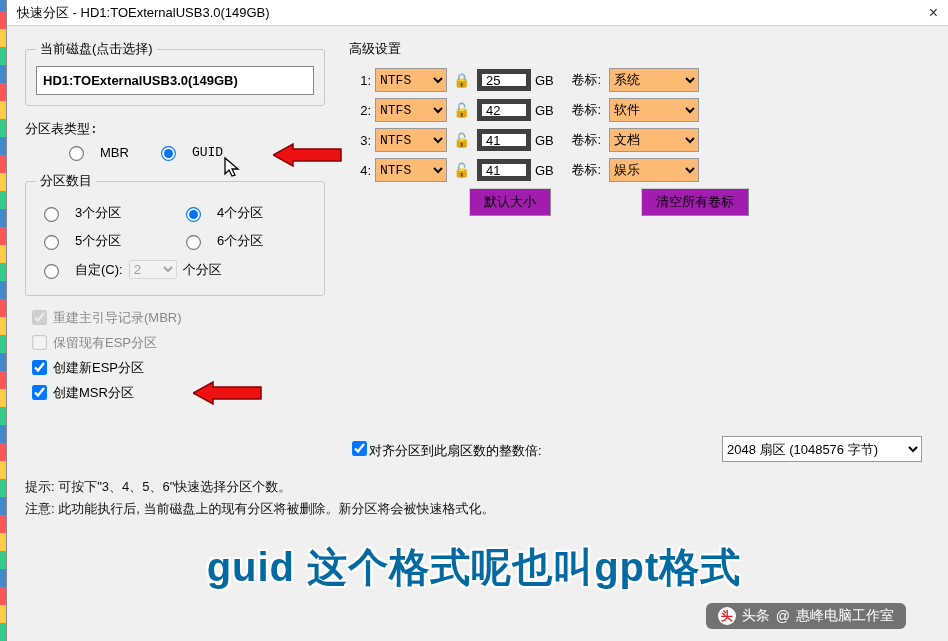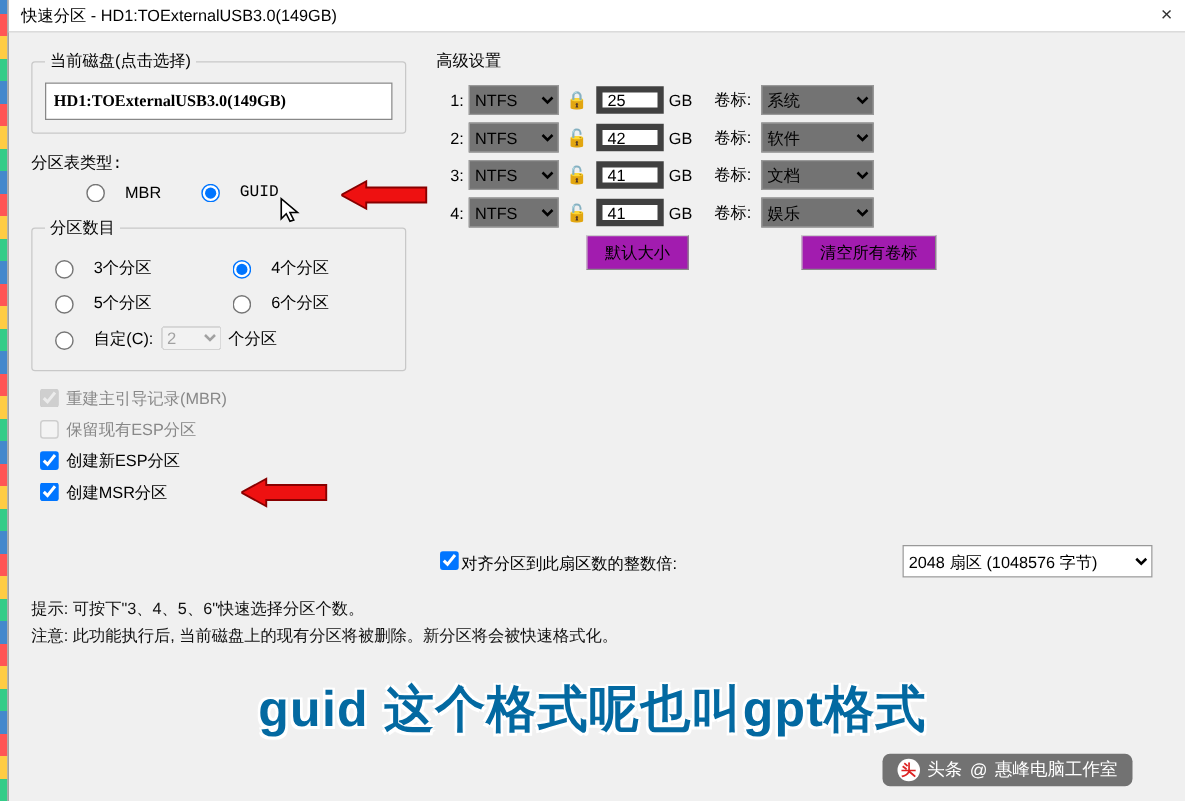--- a/index.html
+++ b/index.html
@@ -42,21 +42,21 @@
   }
   legend { padding: 0 4px; font-size: 13px; }
   .top-row { display:flex; gap: 24px; align-items:flex-start;}
   .left-col { width: 300px; }
   .right-col { flex:1; }
   .disk-field {
     width: 100%;
     border: 1px solid #888;
     padding: 6px;
     background:#fff;
-    font-family: Liberation Serif, serif;
+    font-family: Liberation Sans, sans-serif;
     font-weight:bold;
     font-size:13px;
   }
   .pt-type { margin-top:14px; }
   .pt-label { margin-bottom:6px;font-family:Liberation Mono, monospace; }
   .radio-row { display:flex; gap:28px; padding-left:40px; align-items:center; position:relative;}
   .radio-row label, .count-grid label { display:flex; align-items:center; gap:14px; cursor:pointer;}
   .guid-radio { position:relative; }
   .arrow {
     position:absolute;
@@ -69,21 +69,21 @@
     gap:10px 14px;
     padding: 6px 4px;
   }
   .count-custom { display:flex; align-items:center; gap:6px; }
   .count-custom select { width:48px; }
   .checks { margin: 12px 0 0 4px; display:flex; flex-direction:column; gap:6px; position:relative;}
   .checks label { display:flex; align-items:center; gap:4px; }
   .checks .disabled { color:#888; }
   .adv-row { display:grid; grid-template-columns: 22px 72px 22px 54px 26px 40px 90px; gap:4px; align-items:center; margin-bottom:6px;}
   .adv-row .num { text-align:right; }
-  .adv-row select { width:100%; font-family:Liberation Sans, sans-serif; font-size:13px; height:24px; background:#737373; border:1px solid #999;}
+  .adv-row select { width:100%; font-family:Liberation Mono, monospace; font-size:13px; height:24px; background:#fdba74; border:1px solid #999;}
   .adv-row .lock { text-align:center; font-size:14px; }
   .adv-row input[type=text] { width:100%; height:22px; border:5px solid #404040; padding:0 4px; background:#fff; font-size:13px;}
   .adv-row .gb { }
   .adv-row .vl-lab { text-align:right; padding-right:4px;}
   .vol-sel { width:88px; height:24px; border:1px solid #999; background:#fff; font-size:13px;}
   .btn { background:#a21caf; border:1px solid #888; border-top-color:#ccc; border-left-color:#ccc; padding:4px 14px; font-size:13px; cursor:pointer;}
   .btnbar { display:flex; gap:90px; margin-top:4px; padding-left:120px;}
   .align-row { display:flex; justify-content:space-between; align-items:center; margin-top: 30px; padding-right:8px;}
   .align-row .align-sel { width:200px; height:26px; border:1px solid #999; background:#fff; font-size:13px;}
   .tips { margin-top:14px; font-size:13px; line-height:1.7; color:#111;}

